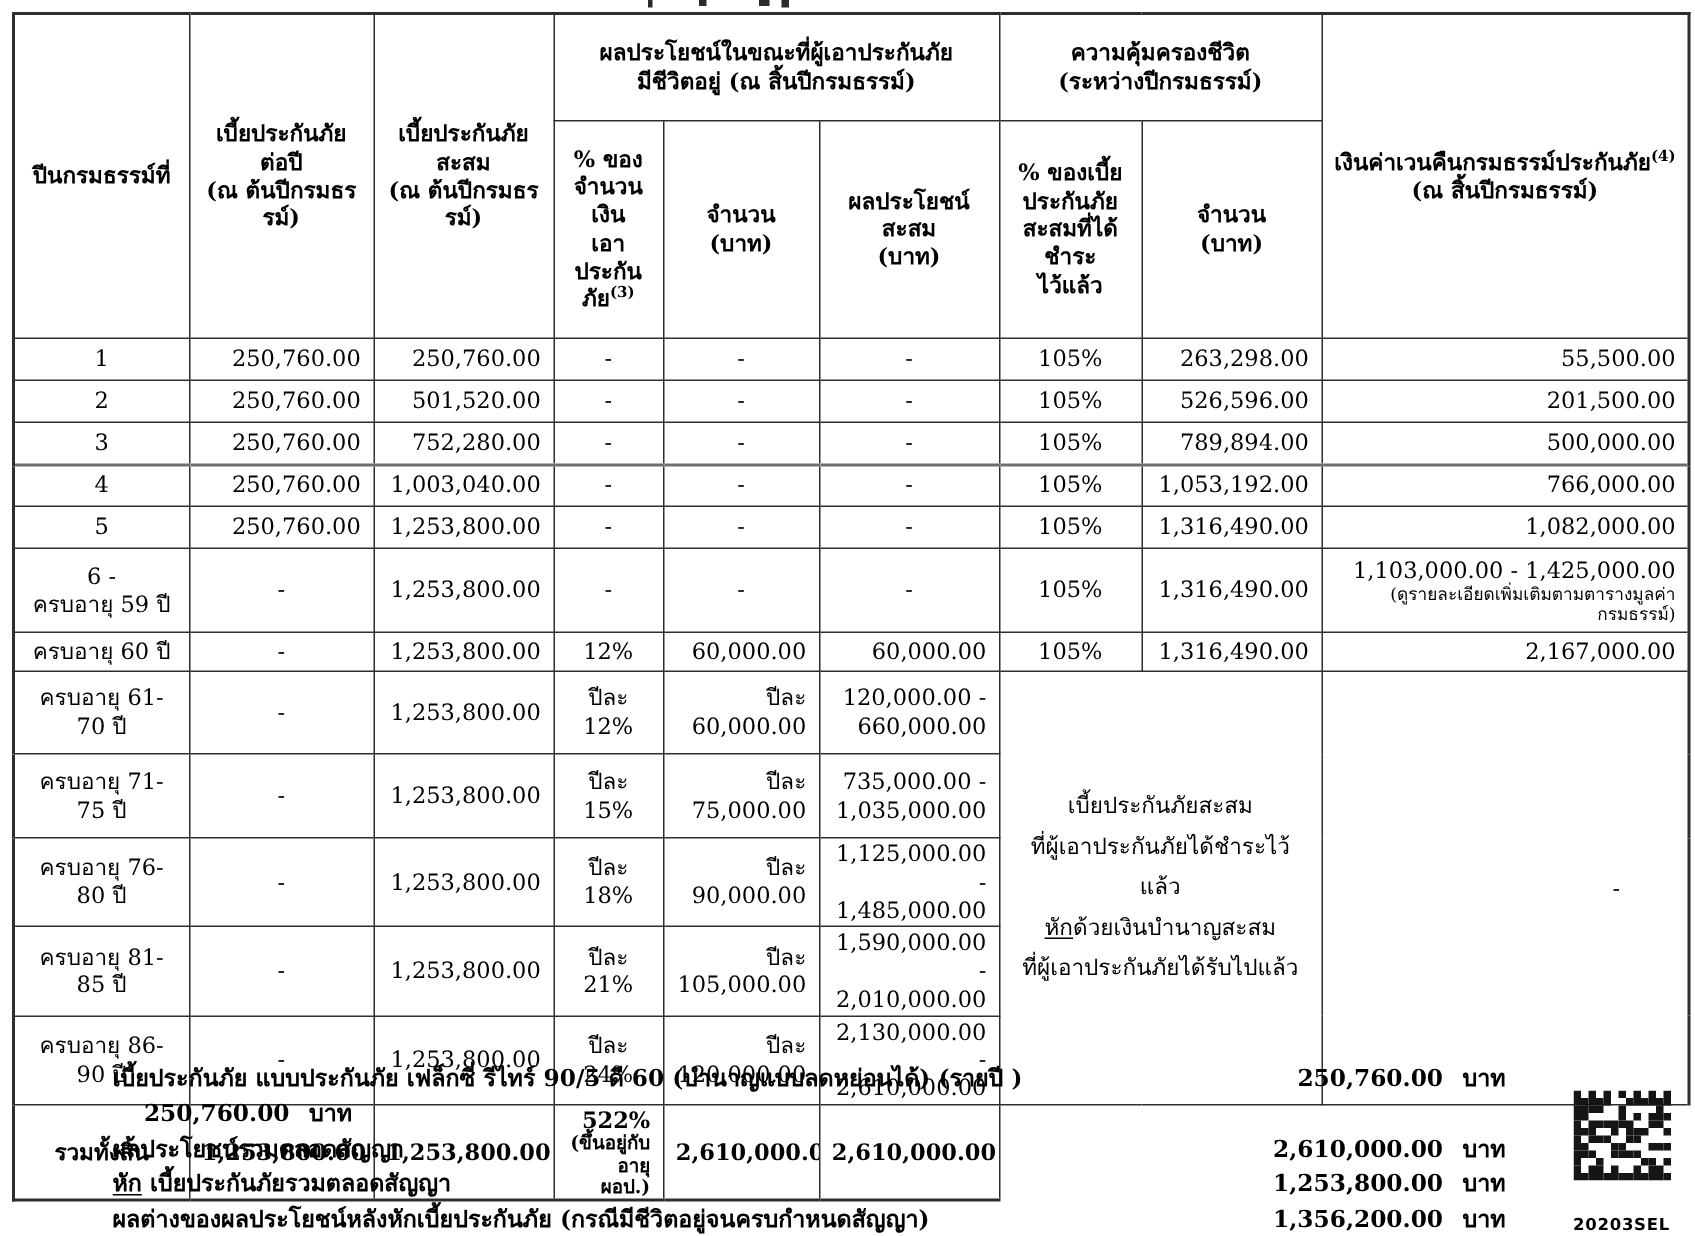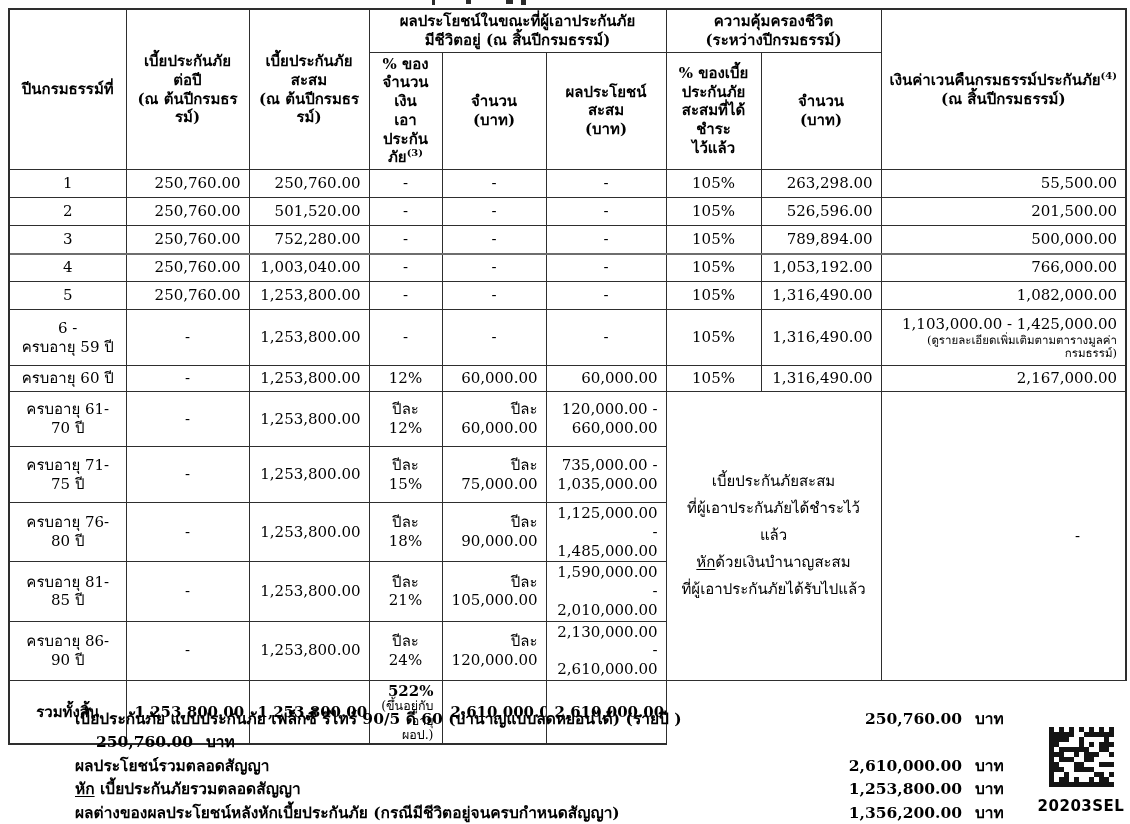--- a/index.html
+++ b/index.html
@@ -12,53 +12,53 @@
 
   
   table.benefit{
     position:absolute;left:8px;top:8px;width:1117px;
     border-collapse:collapse;table-layout:fixed;
   }
   .benefit th,.benefit td{
     border:1px solid #2e2e2e;padding:1px 8px;font-size:15px;
     vertical-align:middle;overflow:hidden;line-height:1.25;
   }
-  .benefit th{font-weight:bold;text-align:center;padding:2px 3px;}
+  .benefit th{font-weight:bold;text-align:center;padding:16px 3px;}
   .pre{white-space:pre-line;}
   td.num{text-align:right;}
   td.ctr{text-align:center;}
   td.yr{text-align:center;}
   sup{font-size:10px;line-height:0;}
   .note{font-size:11.5px;line-height:1.15;display:block;}
   .two-line{line-height:25px;}
   .u{text-decoration:underline;text-underline-offset:2px;}
   
   .ft{border-top-width:2px !important;}
   .fl{border-left-width:2px !important;}
   .fr{border-right-width:2px !important;}
   .fb{border-bottom-width:2px !important;}
   tr.sep td{border-top:2px solid #6e6e6e;}
   
   td.ghost{border:none;background:transparent;}
   tr.total td{font-weight:bold;}
   tr.total td.pctcell{line-height:1.1;padding-top:2px;text-align:right;}
-  .pct-note{font-weight:normal;font-size:12.5px;white-space:pre-line;display:block;line-height:1.15;}
+  .pct-note{font-weight:bold;font-size:12.5px;white-space:pre-line;display:block;line-height:1.15;}
   td.life-note-cell{text-align:center;font-size:15px;line-height:27px;}
   td.dash-merged{text-align:right;padding-right:45px;vertical-align:middle;}
 
   
   #summary{position:absolute;left:75px;top:707px;width:950px;font-weight:bold;font-size:15.5px;}
   .sline{display:flex;align-items:baseline;height:23.4px;line-height:23.4px;}
   .slabel{flex:1;text-align:left;white-space:nowrap;overflow:hidden;}
   .svalue{width:118px;text-align:right;}
   .sunit{width:50px;text-align:left;padding-left:13px;}
 
   
   #barcode{position:absolute;left:1036px;top:727px;width:90px;text-align:center;}
-  #barcode-label{font-family:"DejaVu Sans","Liberation Sans",sans-serif;font-weight:bold;font-size:15px;letter-spacing:.5px;margin-top:6px;}
+  #barcode-label{font-family:"DejaVu Sans","Liberation Sans",sans-serif;font-weight:bold;font-size:11px;letter-spacing:.5px;margin-top:19px;}
   #barcode-matrix{display:inline-block;line-height:0;}
 
   
   .artifact{position:absolute;background:#2b2b2b;}
 </style>
 </head>
 <body>
 
 <div id="page">
 

